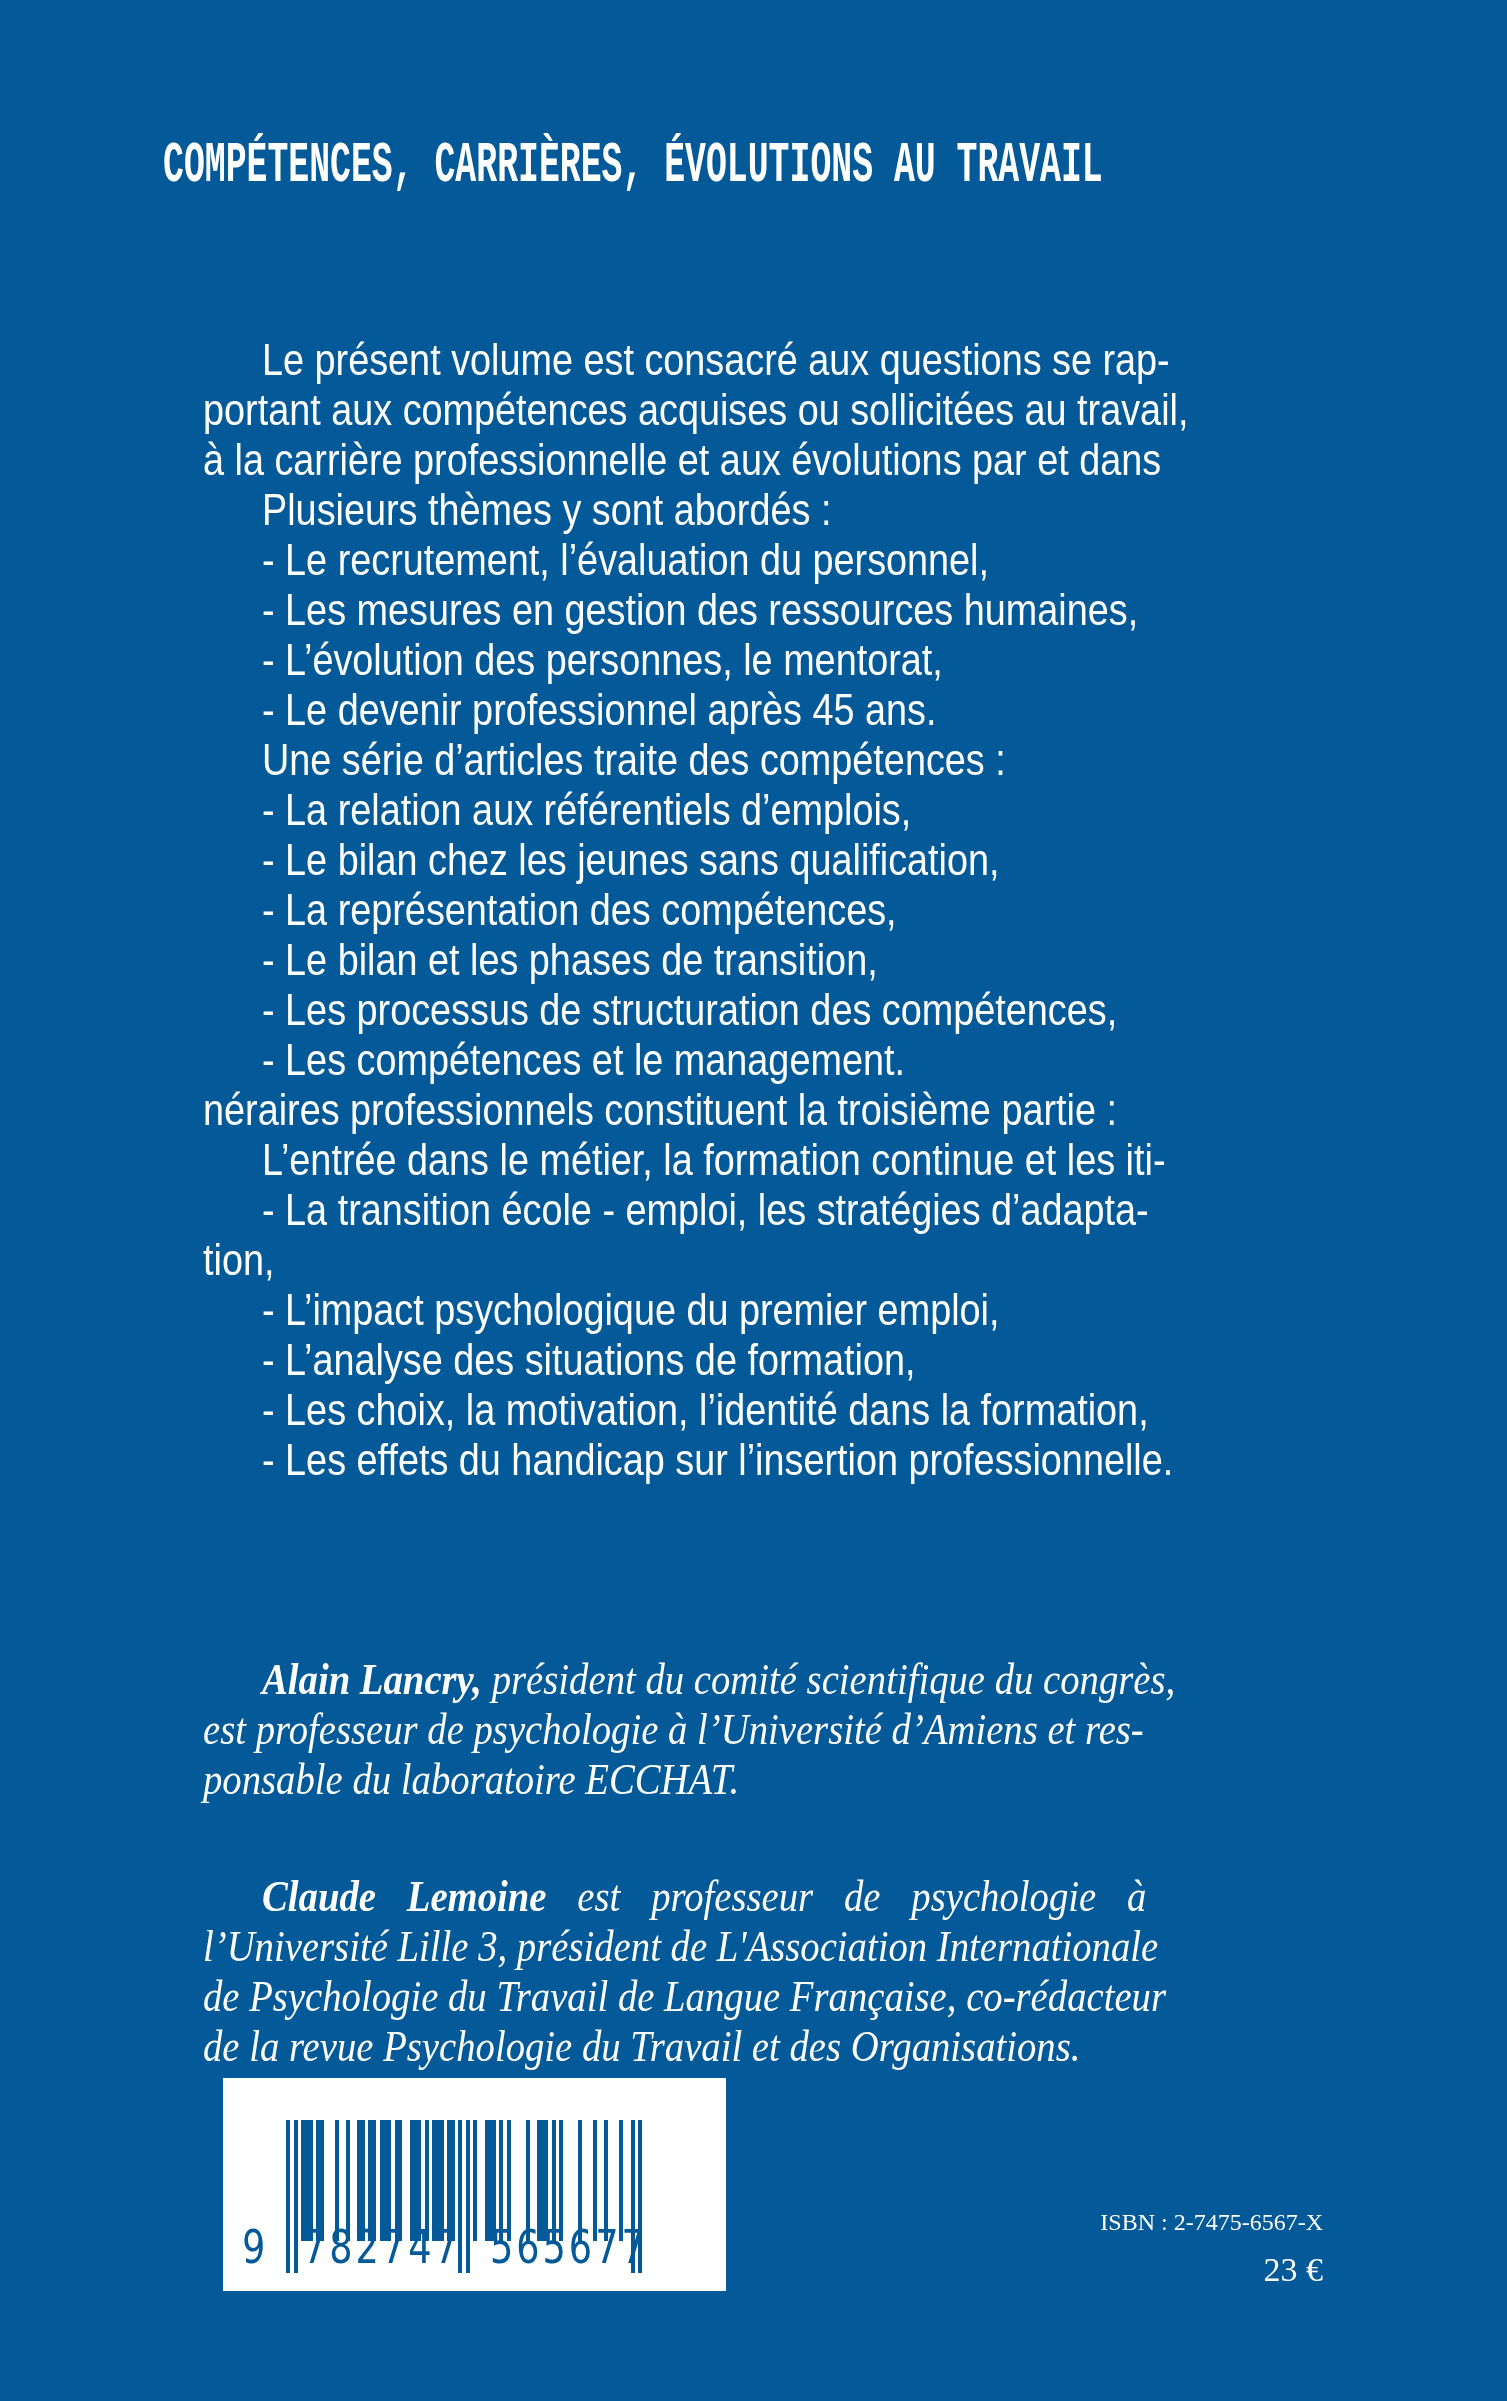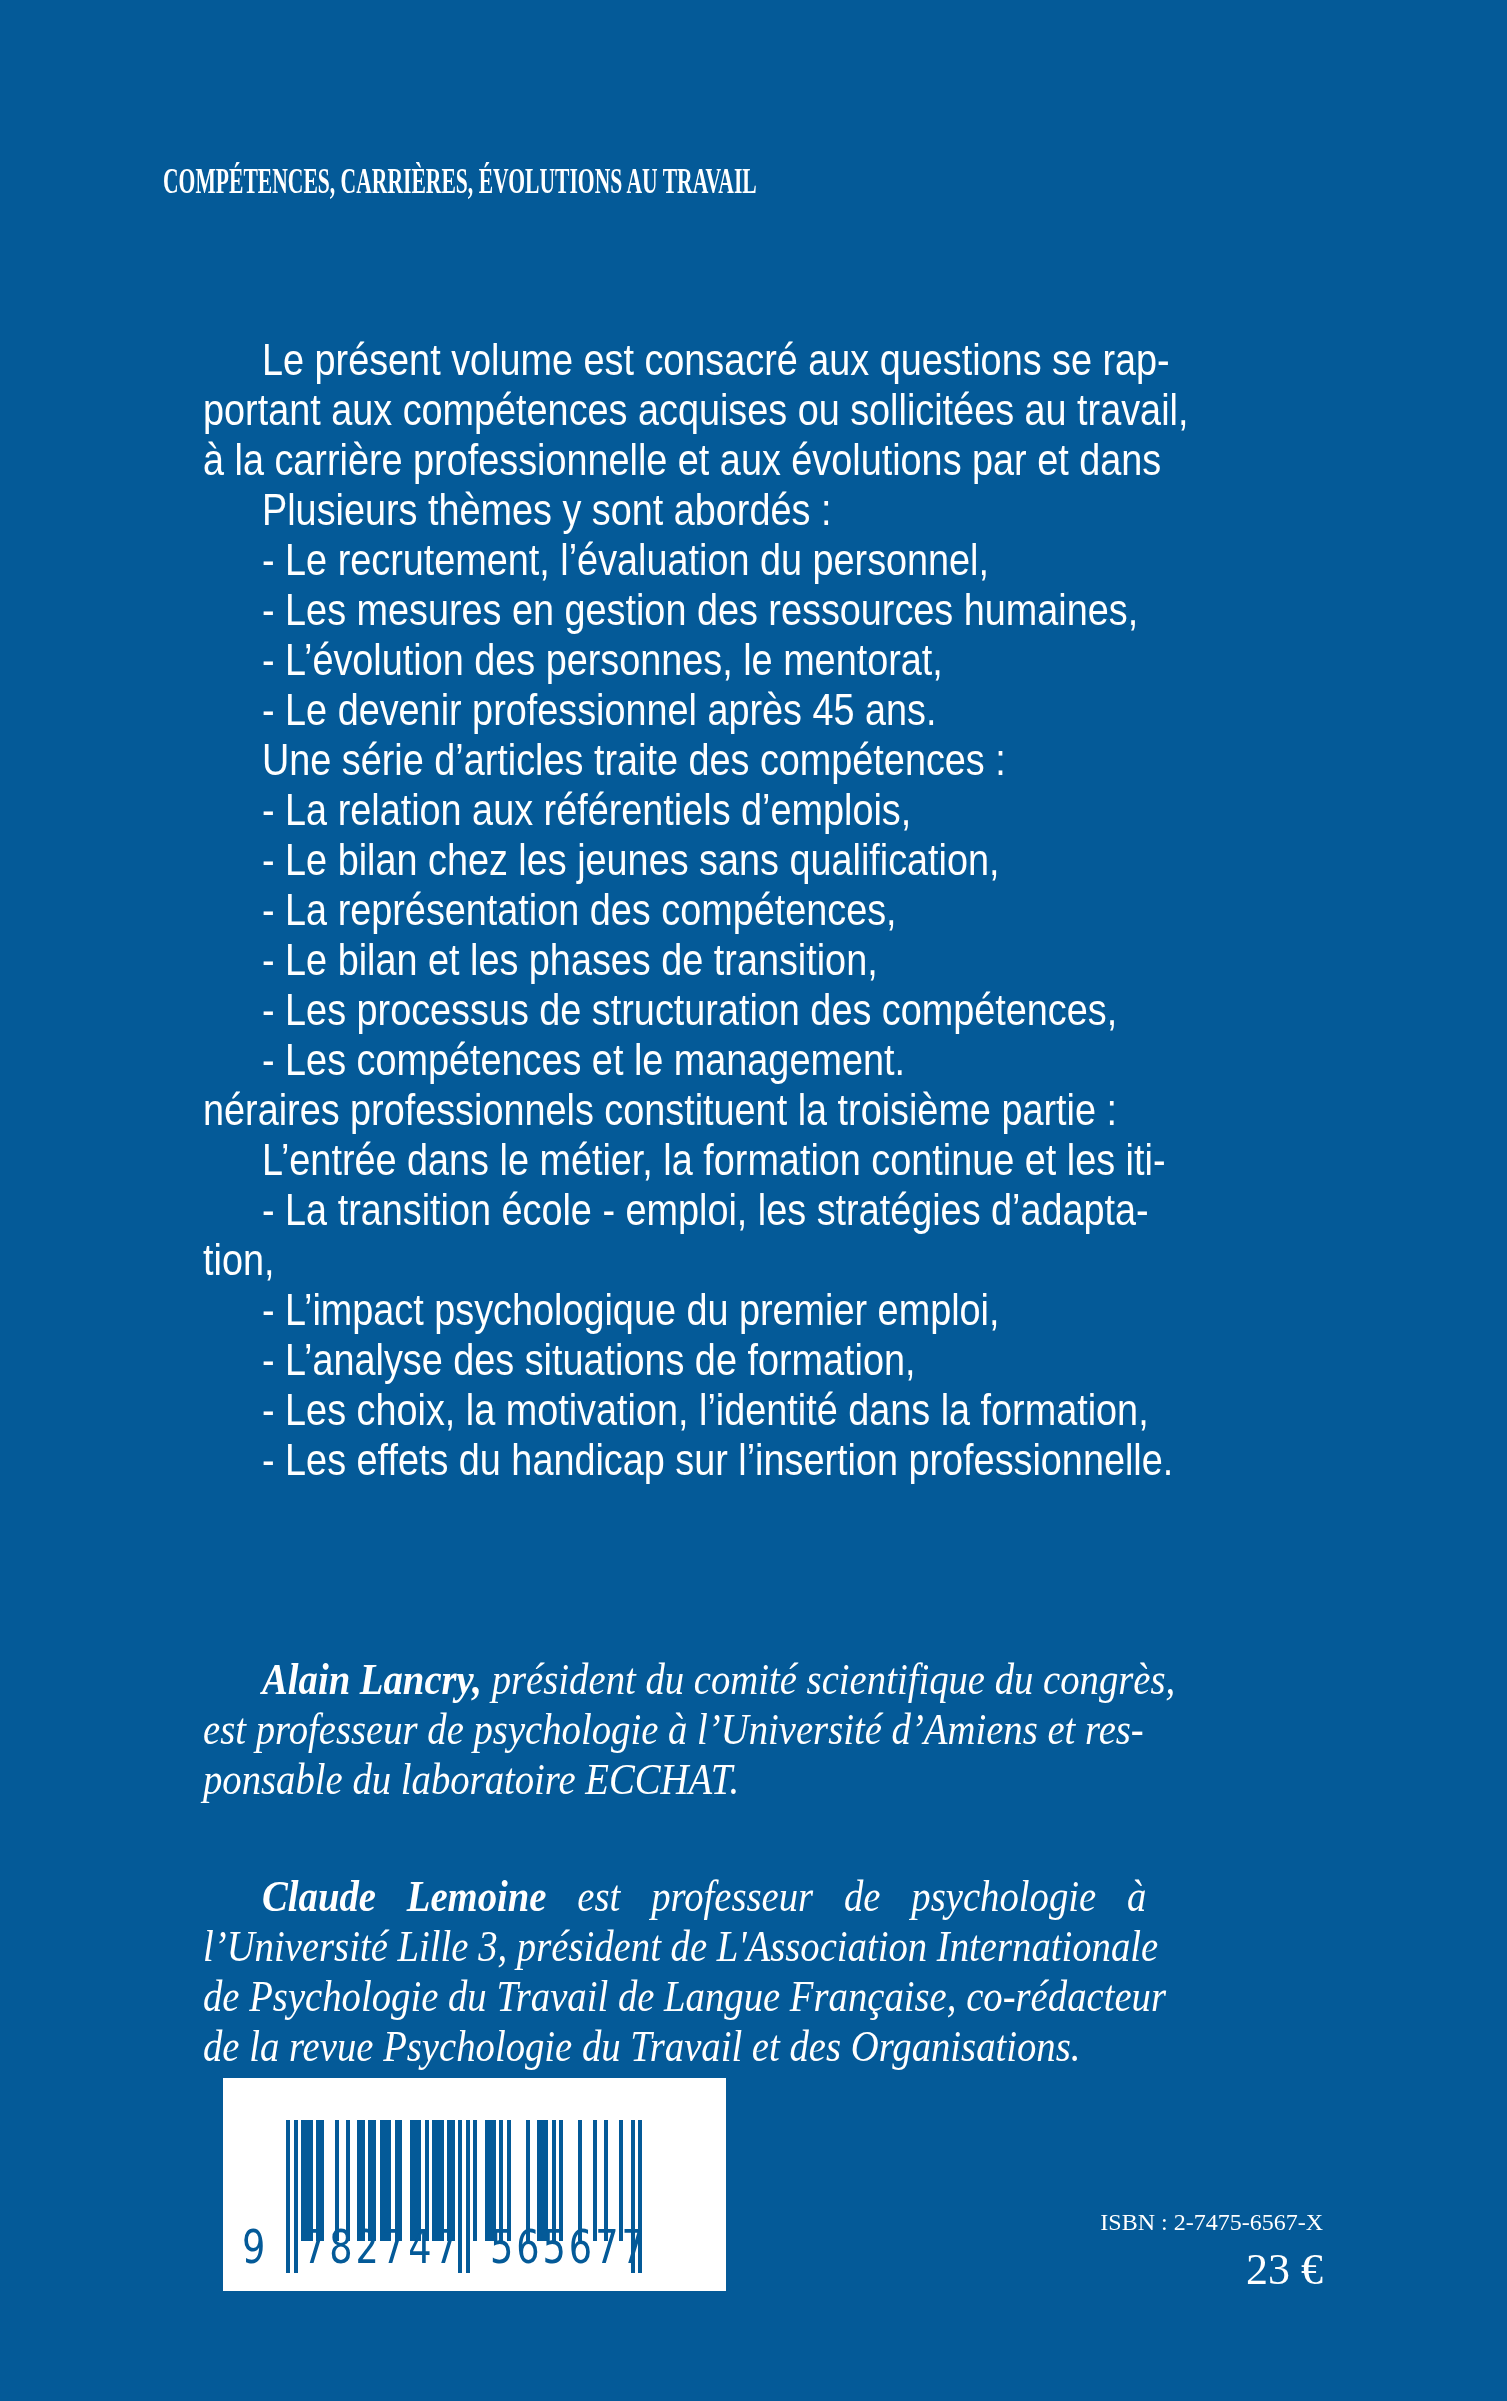--- a/index.html
+++ b/index.html
@@ -1,19 +1,19 @@
 <!DOCTYPE html>
 <html style="font-size:15px"><head>
 <meta charset="utf-8">
 <style>
   html, body { margin: 0; padding: 0; }
   body { width: 1508px; height: 2402px; background: #045a98; position: relative; overflow: hidden; color: #ffffff; }
   .title {
-    position: absolute; left: 163px; top: 151px; width: 1186px; height: 61px;
-    font-family: Liberation Serif, serif; font-weight: bold; font-size: 36px; line-height: 61px;
+    position: absolute; left: 163px; top: 135px; width: 1186px; height: 61px;
+    font-family: Liberation Mono, monospace; font-weight: bold; font-size: 58px; line-height: 61px;
     white-space: nowrap; transform-origin: left top; letter-spacing: 0px;
   }
   .title span { display: inline-block; transform: scaleX(0.6); transform-origin: left top; }
   .body-text { position: absolute; left: 203px; top: 335px; width: 1101px; font-family: Liberation Sans, sans-serif; }
   .line {
     height: 50px; line-height: 50px; font-size: 45px; white-space: nowrap;
   }
   .line span.t { display: inline-block; transform: scaleX(0.84); transform-origin: left center; }
   .indent { padding-left: 59px; }
   .bios { position: absolute; left: 203px; top: 1654px; width: 1101px; font-family: "Liberation Serif", serif; font-style: italic; }
@@ -21,21 +21,21 @@
   .bio .line span.t { transform: scaleX(0.86); }
   .bold { font-weight: bold; }
   .barcode-box { position: absolute; left: 223px; top: 2078px; width: 503px; height: 213px; background: #ffffff; }
   .bars { position: absolute; left: 63px; top: 42px; height: 142px; width: 356px; }
   .bar { position: absolute; top: 0; background: #045a98; }
   .bar.long { height: 153px; }
   .bar.short { height: 121px; }
   .bc-digits { position: absolute; top: 142px; left: 19px; font-family: "DejaVu Sans", sans-serif; font-size: 47px; color: #045a98; line-height: 53px; white-space: nowrap; }
   .bc-digits span { position: absolute; display: inline-block; transform: scaleX(0.78); transform-origin: left top; letter-spacing: 3.8px; }
   .isbn { position: absolute; right: 185px; top: 2202px; font-family: "Liberation Serif", serif; font-size: 24px; line-height: 40px; text-align: left; white-space: nowrap; }
-  .price { position: absolute; right: 185px; top: 2250px; font-family: "Liberation Serif", serif; font-size: 44px; line-height: 40px; text-align: right; }
+  .price { position: absolute; right: 185px; top: 2250px; font-family: "Liberation Serif", serif; font-size: 34px; line-height: 40px; text-align: right; }
 </style>
 </head>
 <body>
 
 <div class="title"><span>COMPÉTENCES, CARRIÈRES, ÉVOLUTIONS AU TRAVAIL</span></div>
 
 <div class="body-text" id="body-text">
     <div class="line indent"><span class="t">Le présent volume est consacré aux questions se rap-</span></div>
     <div class="line"><span class="t">portant aux compétences acquises ou sollicitées au travail,</span></div>
     <div class="line"><span class="t">à la carrière professionnelle et aux évolutions par et dans</span></div>

